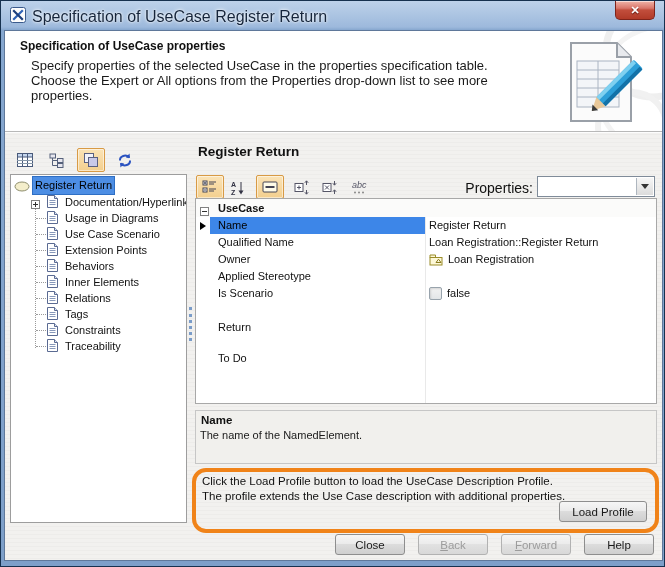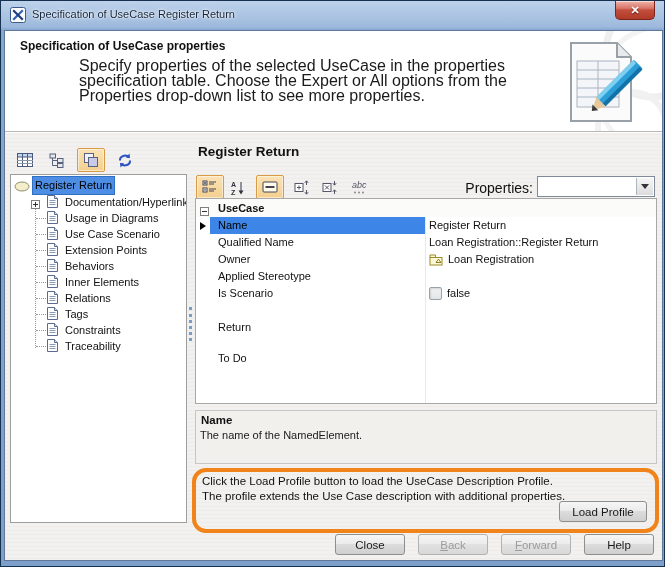--- a/index.html
+++ b/index.html
@@ -7,21 +7,21 @@
   .window{
     position:relative; width:665px; height:567px;
     border:1px solid #16314f;
     background:linear-gradient(180deg,#bdd2ea 0px,#9db9dc 26px,#86a7cf 29px,#7d9fc9 100%);
     overflow:hidden;
   }
   
   .titlebar{ position:absolute; left:0; top:0; width:100%; height:29px; }
   .app-icon{ position:absolute; left:9px; top:6px; width:16px; height:16px; }
   .win-title{
-    position:absolute; left:31px; top:7px; font-size:11px; color:#15253c;
+    position:absolute; left:31px; top:7px; font-size:16px; color:#15253c;
     text-shadow:0 0 4px #fff, 0 0 2px #fff;
   }
   .close-btn{
     position:absolute; right:9px; top:0; width:40px; height:19px;
     border:1px solid #7e231a; border-top:none; border-radius:0 0 5px 5px;
     background:linear-gradient(180deg,#f0b4a8 0%,#d9766a 40%,#c24e3c 50%,#b03a28 100%);
     box-shadow:inset 0 1px 0 rgba(255,255,255,.55);
     color:#fff; font-size:11px; font-weight:bold; text-align:center; line-height:18px;
     text-shadow:0 1px 1px #5a140c; cursor:pointer;
   }
@@ -30,21 +30,21 @@
     position:absolute; left:3px; top:29px; width:659px; height:531px;
     background:repeating-linear-gradient(180deg,#f2f1ef 0 3px,#edecea 3px 4px);
     border:1px solid #5f789a;
   }
   
   .header{
     position:absolute; left:0; top:0; width:657px; height:101px; background:#fff;
     border-bottom:1px solid #b8b8b8; box-shadow:0 1px 0 #fdfdfd; overflow:hidden;
   }
   .h-title{ position:absolute; left:15px; top:8px; font-size:12px; font-weight:bold; color:#111; }
-  .h-desc{ position:absolute; left:26px; top:27px; width:458px; font-size:16px; line-height:15px; color:#1a1a1a;margin-left:48px; }
+  .h-desc{ position:absolute; left:26px; top:27px; width:458px; font-size:13px; line-height:15px; color:#1a1a1a; }
   .h-swirl{ position:absolute; right:0; top:0; }
   .h-icon{ position:absolute; left:556px; top:8px; }
   
   .tool-btn{
     position:absolute; width:28px; height:24px; display:flex; align-items:center; justify-content:center;
     border:1px solid transparent; border-radius:2px; cursor:pointer;
   }
   .tool-btn.selected{
     border:1px solid #d89a45;
     background:linear-gradient(180deg,#fbe3b6,#f3cf8e);

